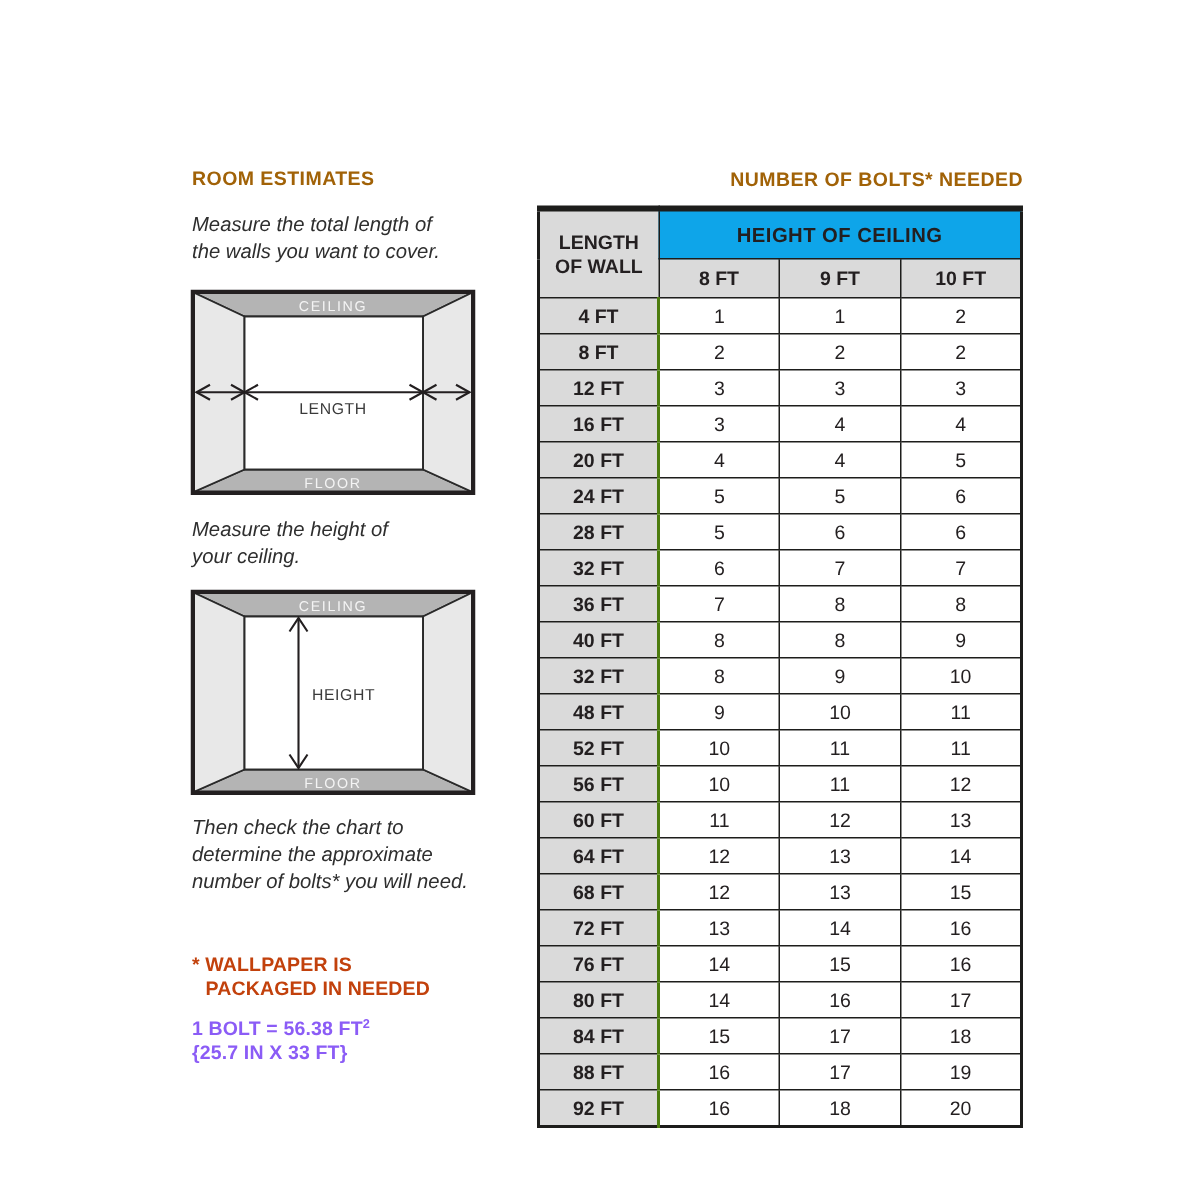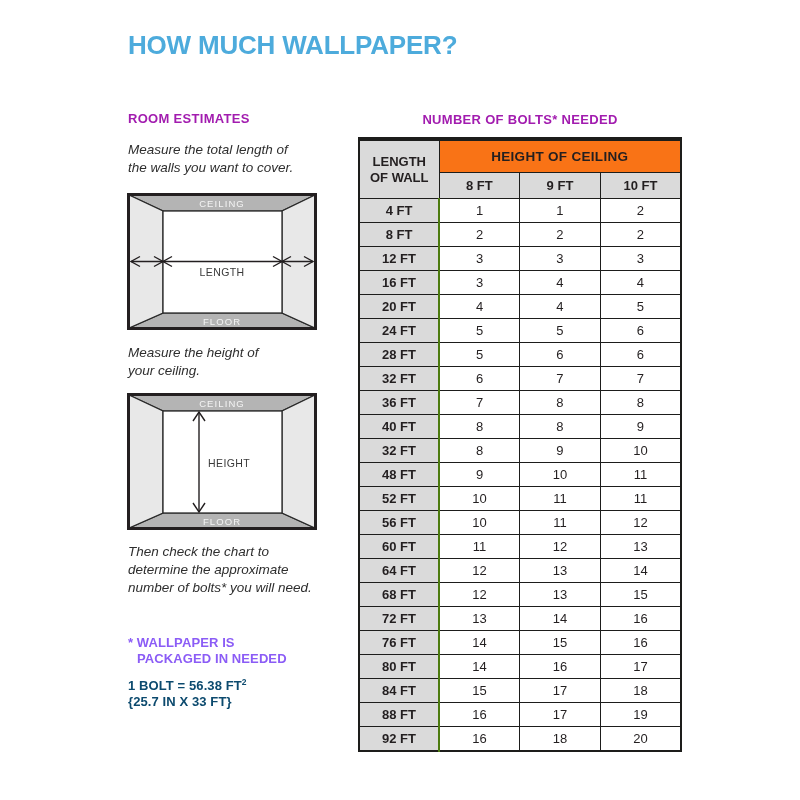--- a/index.html
+++ b/index.html
@@ -10,24 +10,24 @@
   }
   #page{position:absolute;inset:0;background:#fff;}
 
   .page-title{
     position:absolute;left:128px;top:30px;
     font-size:26px;font-weight:700;letter-spacing:-0.2px;
     color:#4dabdc;white-space:nowrap;
   }
   .sec-heading{
     position:absolute;font-size:13px;font-weight:700;
-    letter-spacing:.3px;color:#a21caf;white-space:nowrap;
+    letter-spacing:.3px;color:#a16207;white-space:nowrap;
   }
   .left-heading{left:128px;top:111px;}
-  .table-heading{left:358px;top:112px;width:324px;text-align:center;}
+  .table-heading{left:358px;top:112px;width:324px;text-align:right;}
 
   .para{
     position:absolute;left:128px;width:230px;
     font-size:13.5px;line-height:18px;color:#2e2e2e;
     white-space:pre-line;
     font-style:italic;
   }
   .step1{top:141px;}
   .step2{top:344px;}
   .step3{top:543px;}
@@ -35,66 +35,65 @@
   .room-svg{position:absolute;left:127px;width:190px;height:137px;}
   .svg-length{top:193px;}
   .svg-height{top:393px;}
   .room-svg text{font-family:"Liberation Sans","DejaVu Sans",sans-serif;}
   .panel-label{font-size:9.5px;letter-spacing:1.1px;fill:#f4f4f4;text-anchor:middle;}
   .dim-label{font-size:10.5px;letter-spacing:.4px;fill:#3a3a3a;}
   .arrow{stroke:#231f20;stroke-width:1.4;fill:none;}
 
   .footnote{
     position:absolute;left:128px;top:635px;
-    font-size:13px;font-weight:700;line-height:16px;color:#8b5cf6;
+    font-size:13px;font-weight:700;line-height:16px;color:#c2410c;
     letter-spacing:.1px;
   }
   .footnote .indent{padding-left:9px;}
   .bolt-spec{
     position:absolute;left:128px;top:674px;
-    font-size:13px;font-weight:700;line-height:16px;color:#0c4a6e;
+    font-size:13px;font-weight:700;line-height:16px;color:#8b5cf6;
     letter-spacing:.1px;
   }
   .bolt-spec sup{font-size:8.5px;}
 
   .bolts-table{
     position:absolute;left:358px;top:137px;
     border-collapse:collapse;table-layout:fixed;width:324px;
     border:2px solid #1d1d1b;border-top:4px solid #1d1d1b;
   }
   .bolts-table col.c0{width:80px;}
   .bolts-table th,.bolts-table td{
     border:1.5px solid #1d1d1b;text-align:center;padding:0;
     color:#231f20;
   }
   .wall-h{
     background:#dadada;font-size:13px;font-weight:700;line-height:16px;
     white-space:pre-line;border-right:4px solid #1d1d1b;
     border-bottom:3px solid #1d1d1b;
   }
   .group-h{
-    background:#f97316;height:31px;font-size:13.5px;font-weight:700;
+    background:#0ea5e9;height:31px;font-size:13.5px;font-weight:700;
     letter-spacing:.3px;border-bottom:2px solid #1d1d1b;
   }
   .sub-h{
     background:#dadada;height:25px;font-size:13px;font-weight:700;
     border-left:0;border-right:0;border-bottom:3px solid #1d1d1b;
   }
   .bolts-table tbody th{
     background:#dadada;font-size:13px;font-weight:700;height:23px;
     border-right:2px solid #4d7c0f;
   }
   .bolts-table tbody td{font-size:13px;font-weight:400;background:#fff;}
 </style>
 </head>
 <body>
 
 <div id="page">
 
-  <div class="page-title">HOW MUCH WALLPAPER?</div>
 
   <div class="sec-heading left-heading">ROOM ESTIMATES</div>
 
   <div class="para step1">Measure the total length of
 the walls you want to cover.</div>
 
   <svg class="room-svg svg-length" viewBox="0 0 190 137">
     <polygon points="2,2 188,2 155,18 36,18" fill="#b4b4b4" stroke="#2a2a2a" stroke-width="1.2"></polygon>
     <polygon points="2,135 188,135 155,120 36,120" fill="#b4b4b4" stroke="#2a2a2a" stroke-width="1.2"></polygon>
     <polygon points="2,2 36,18 36,120 2,135" fill="#e8e8e8" stroke="#2a2a2a" stroke-width="1.2"></polygon>

